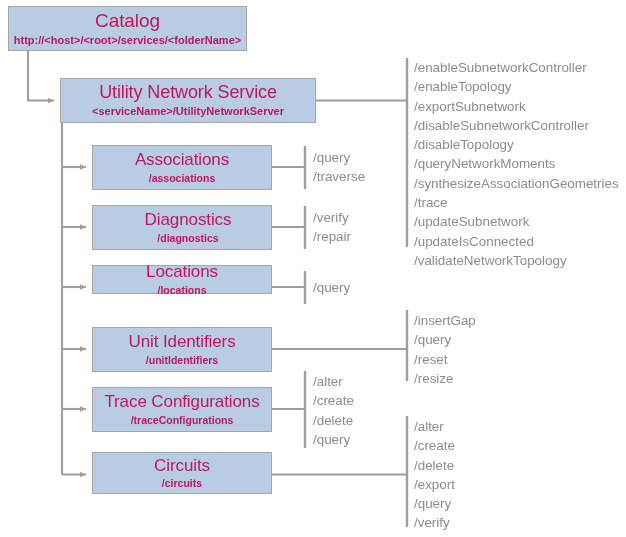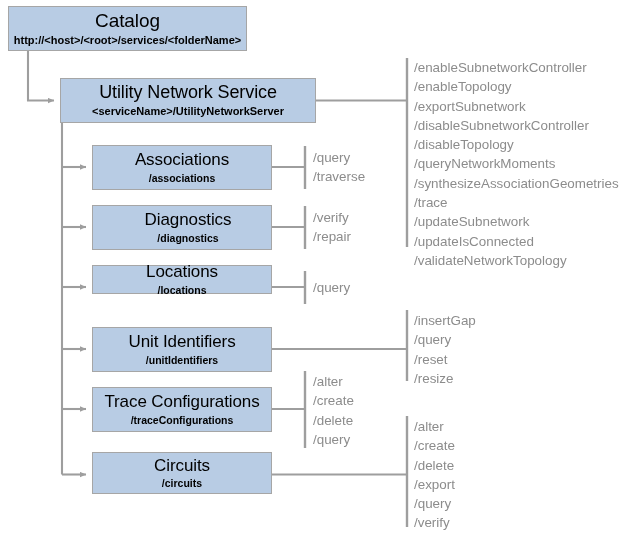--- a/index.html
+++ b/index.html
@@ -31,21 +31,21 @@
   
   .node {
     position: absolute;
     box-sizing: border-box;
     background: #b8cce4;
     border: 1px solid #a6a6a6;
     display: flex;
     flex-direction: column;
     align-items: center;
     justify-content: center;
-    color: #000000;
+    color: #be185d;
     text-align: center;
     line-height: 1.05;
   }
   .node .title {
     font-size: 17px;
     font-weight: 400;
     letter-spacing: -0.1px;
     white-space: nowrap;
   }
   .node .sub {

